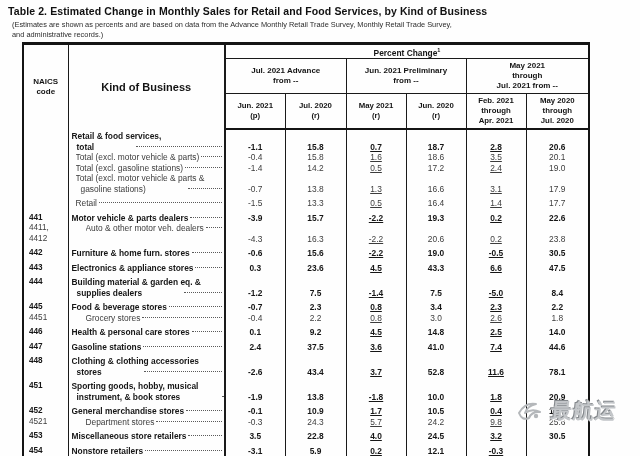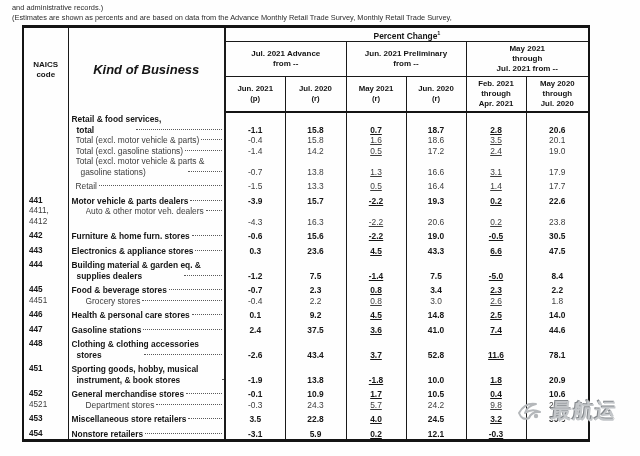--- a/index.html
+++ b/index.html
@@ -14,21 +14,21 @@
   .note {
     margin:3px 0 0 12px; font-size:7.4px; color:#2b2b2b; line-height:1.3;
   }
   table.main {
     margin:3px 0 0 22px; border-collapse:collapse; table-layout:fixed;
     width:566px; border:2px solid #141414; border-top-width:3px; border-bottom-width:3px;
   }
   th, td { padding:0; }
   thead th { font-weight:bold; font-size:8px; color:#141414; line-height:10px; vertical-align:middle; }
   .naics-h { border-right:1px solid #1a1a1a; }
-  .kob-h   { border-right:2px solid #1a1a1a; font-size:13px;font-style:italic; }
+  .kob-h   { border-right:2px solid #1a1a1a; font-size:11px; }
   .pc-h    { border-bottom:1px solid #1a1a1a; height:13px; font-size:8.4px; }
   .pc-h sup { font-size:5.5px; }
   .h2 th.grp { border-bottom:1px solid #1a1a1a; height:34px; }
   .h2 th.grp + th.grp { border-left:1px solid #1a1a1a; }
   .h3 th { height:34px; border-bottom:2px solid #141414; font-size:7.8px; }
   .h3 th + th { border-left:1px solid #1a1a1a; }
   .h3 th.c0 { border-left:none; }
   .grp div:empty, .h3 th div:empty { display:none; }
 
   tbody { font-size:8.4px; }
@@ -57,23 +57,24 @@
     font-size:21px; font-weight:bold; color:#c3c6c9;
     text-shadow:-1px -1px 0 #84888c, 1px 1px 1px #ffffff;
     transform:skewX(-6deg); letter-spacing:1px; white-space:nowrap;
   }
 </style>
 </head>
 <body>
 
 <div class="canvas">
 
+  <div class="title">Table 2.  Estimated Change in Monthly Sales for Retail and Food Services, by Kind of Business</div>
   <div class="note">
+    <div>(Estimates are shown as percents and are based on data from the Advance Monthly Retail Trade Survey,  Monthly Retail Trade Survey,</div>
     <div>and administrative records.)</div>
-    <div>(Estimates are shown as percents and are based on data from the Advance Monthly Retail Trade Survey,  Monthly Retail Trade Survey,</div>
   </div>
 
   <table class="main">
     <colgroup>
       <col style="width:45px">
         <col style="width:157px">
       <col style="width:60px">
         <col style="width:61px">
       <col style="width:60px">
         <col style="width:60px">

